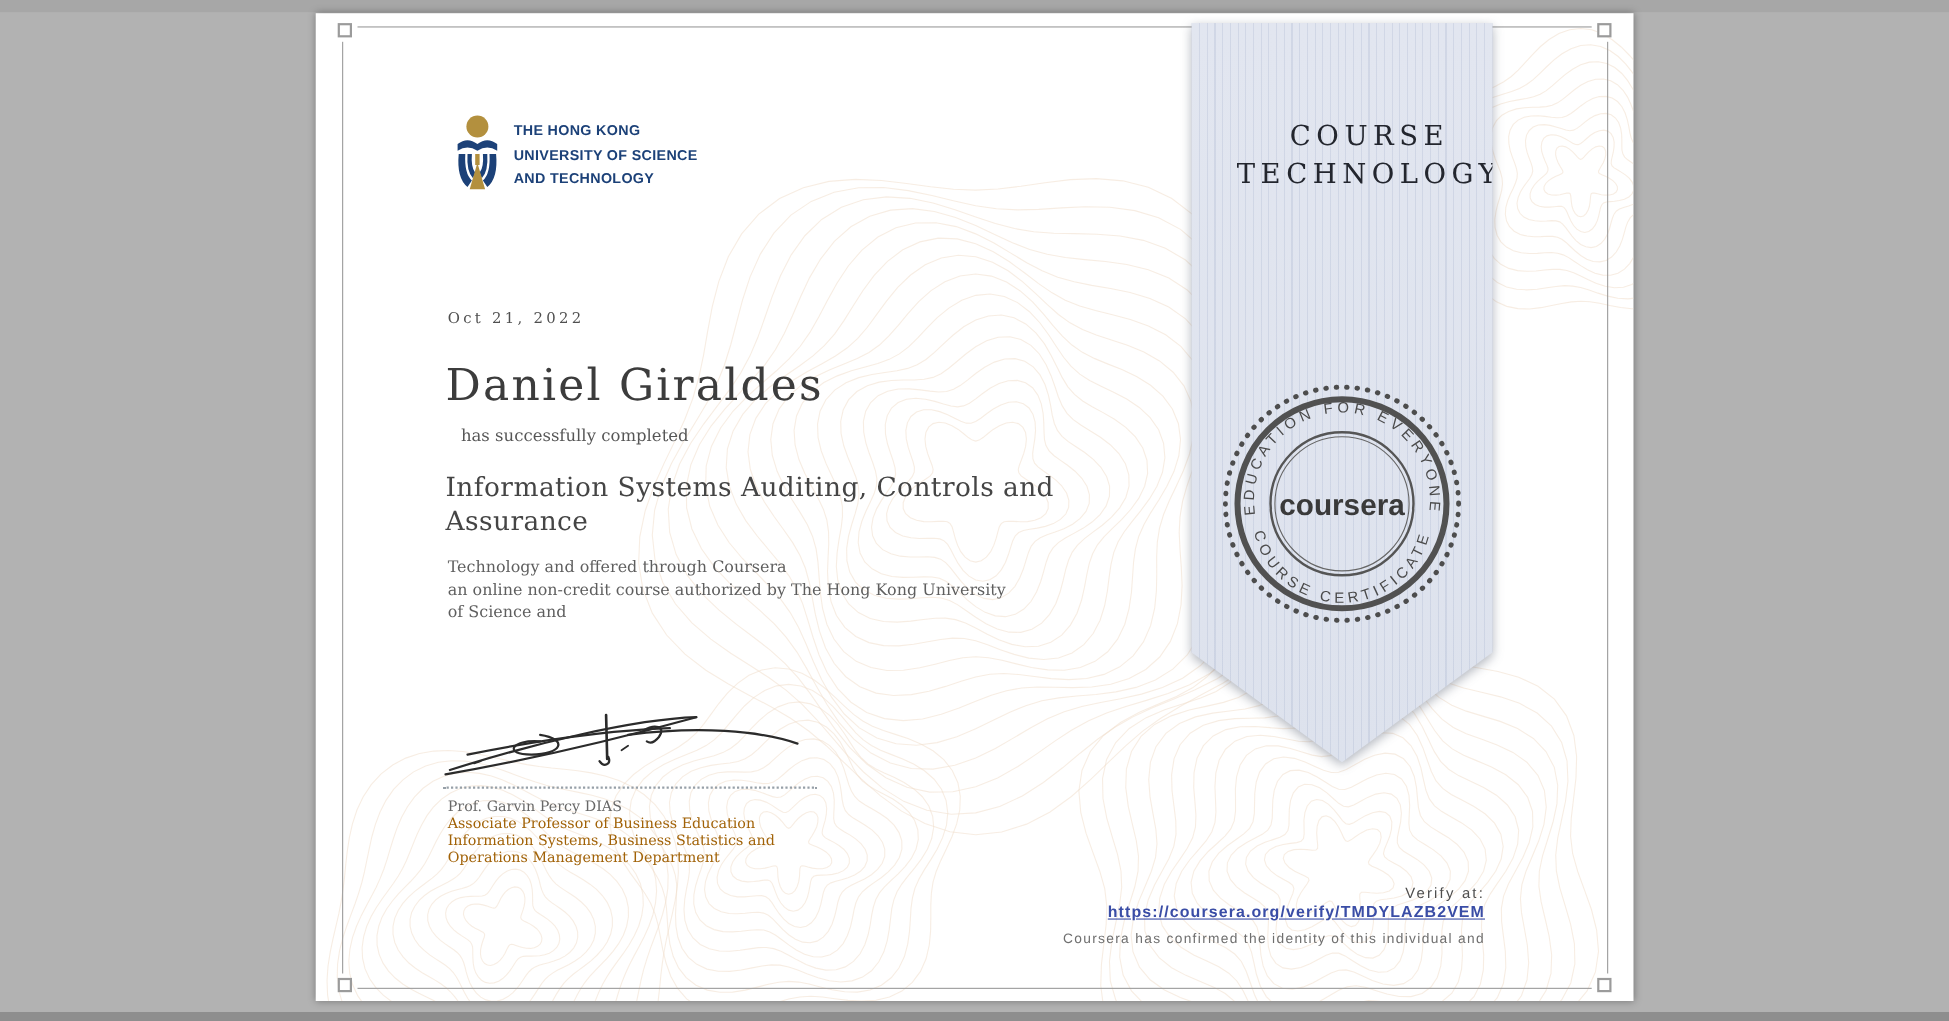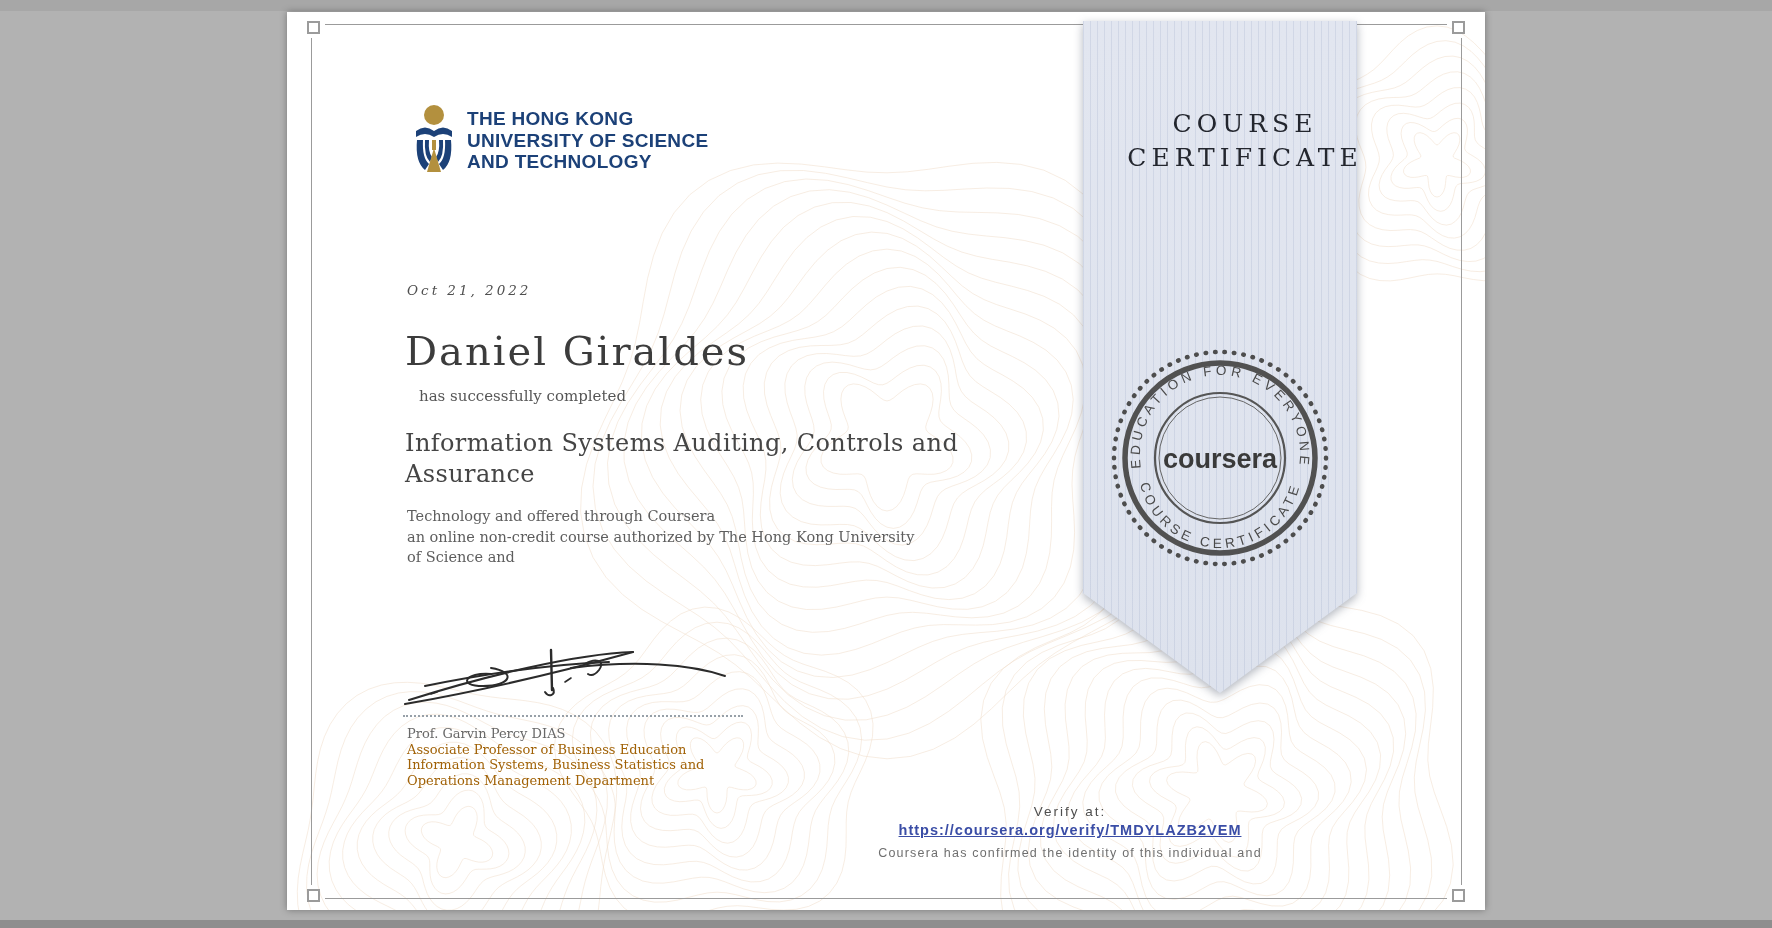--- a/index.html
+++ b/index.html
@@ -17,24 +17,24 @@
   .b-bottom{left:38px;top:886px;width:1122px;height:1px;}
   .b-left{left:24px;top:26px;width:1px;height:847px;}
   .b-right{left:1174px;top:26px;width:1px;height:847px;}
   .cmark{position:absolute;width:9px;height:9px;border:2px solid #9b9b9b;background:#fff;z-index:2;}
   .c-tl{left:20px;top:9px;}  .c-tr{left:1165px;top:9px;}
   .c-bl{left:20px;top:877px;} .c-br{left:1165px;top:877px;}
 
   
   .content{position:absolute;z-index:2;}
   .logo-block{left:126px;top:92px;display:flex;align-items:flex-start;}
-  .logo-text{margin-left:12px;margin-top:4px;color:#1c4178;font-size:19px;line-height:21.5px;
+  .logo-text{margin-left:12px;margin-top:4px;color:#1c4178;font-size:13px;line-height:21.5px;
              letter-spacing:.3px;font-weight:bold;}
   .issue-date{left:120px;top:270px;font-family:"DejaVu Serif",serif;font-size:13.5px;
-              letter-spacing:3px;color:#4f4f4f;font-style:italic;}
+              letter-spacing:3px;color:#4f4f4f;}
   .recipient{left:118px;top:300px;font-family:"DejaVu Serif",serif;font-size:40px;
              letter-spacing:2px;color:#3c3c3c;line-height:54px;margin-top:12px;}
   .completed{left:120px;top:375px;font-family:"DejaVu Serif",serif;font-size:15px;color:#565656;margin-left:12px;}
   .course-title{left:118px;top:416px;font-family:"DejaVu Serif",serif;font-size:24px;
                 line-height:31px;color:#454545;letter-spacing:.4px;}
   .course-desc{left:120px;top:494px;font-family:"DejaVu Serif",serif;font-size:14.5px;
                line-height:20.5px;color:#5e5e5e;width:520px;}
   .sig-svg{left:108px;top:626px;z-index:2;}
   .sig-line{left:116px;top:700px;width:340px;height:3px;border-bottom:2px dotted #97a0a8;}
   .signer{left:120px;top:714px;font-family:"DejaVu Serif",serif;font-size:13px;line-height:15.5px;}
@@ -48,21 +48,21 @@
           clip-path:polygon(0 0,274px 0,274px 572px,137px 672px,0 572px);
           background-image:
             repeating-linear-gradient(to right, rgba(140,155,190,.20) 0 1px, rgba(0,0,0,0) 1px 7px),
             linear-gradient(#e2e6f0,#dde2ed);}
   .ribbon-label{position:absolute;left:0;top:86px;width:100%;text-align:center;
                 font-family:"DejaVu Serif",serif;font-size:25px;line-height:34px;
                 letter-spacing:5px;color:#23262e;}
   .seal{position:absolute;left:17px;top:317px;}
 
   
-  .verify{right:135px;top:792px;width:560px;text-align:center;z-index:2;}
+  .verify{right:135px;top:792px;width:560px;text-align:right;z-index:2;}
   .verify-label{font-size:13.5px;letter-spacing:2px;color:#4e4e4e;}
   .verify-link{display:inline-block;margin-top:3px;font-size:14.5px;font-weight:bold;
                letter-spacing:1px;color:#3a4da6;text-decoration:underline;cursor:pointer;}
   .verify-confirm{margin-top:6px;font-size:12.5px;line-height:17px;letter-spacing:1.2px;color:#6f6f6f;}
 
   .abs{position:absolute;}
 </style>
 </head>
 <body>
 
@@ -188,21 +188,21 @@
       <div class="signer-name">Prof. Garvin Percy DIAS</div>
       <div class="signer-title">Associate Professor of Business Education</div>
       <div class="signer-title">Information Systems, Business Statistics and</div>
       <div class="signer-title">Operations Management Department</div>
     </div>
 
     <div class="ribbon-wrap">
       <div class="ribbon">
         <div class="ribbon-label">
           <div>COURSE</div>
-          <div>CERTIFICATE</div>
+          <div>TECHNOLOGY</div>
         </div>
         <svg class="seal" width="240" height="240" viewBox="0 0 240 240">
           <defs>
             <path id="sealTop" d="M 44 142 A 80 80 0 1 1 196 142" fill="none"></path>
             <path id="sealBot" d="M 38 128 A 82 82 0 0 0 202 128" fill="none"></path>
           </defs>
           <circle cx="120" cy="120" r="106" fill="none" stroke="#4d4d4d" stroke-width="4.5" stroke-dasharray="0.5 9" stroke-linecap="round"></circle>
           <circle cx="120" cy="120" r="95" fill="none" stroke="#515151" stroke-width="5.5"></circle>
           <circle cx="120" cy="120" r="65" fill="none" stroke="#555555" stroke-width="2.2"></circle>
           <circle cx="120" cy="120" r="61" fill="none" stroke="#666666" stroke-width="1"></circle>

